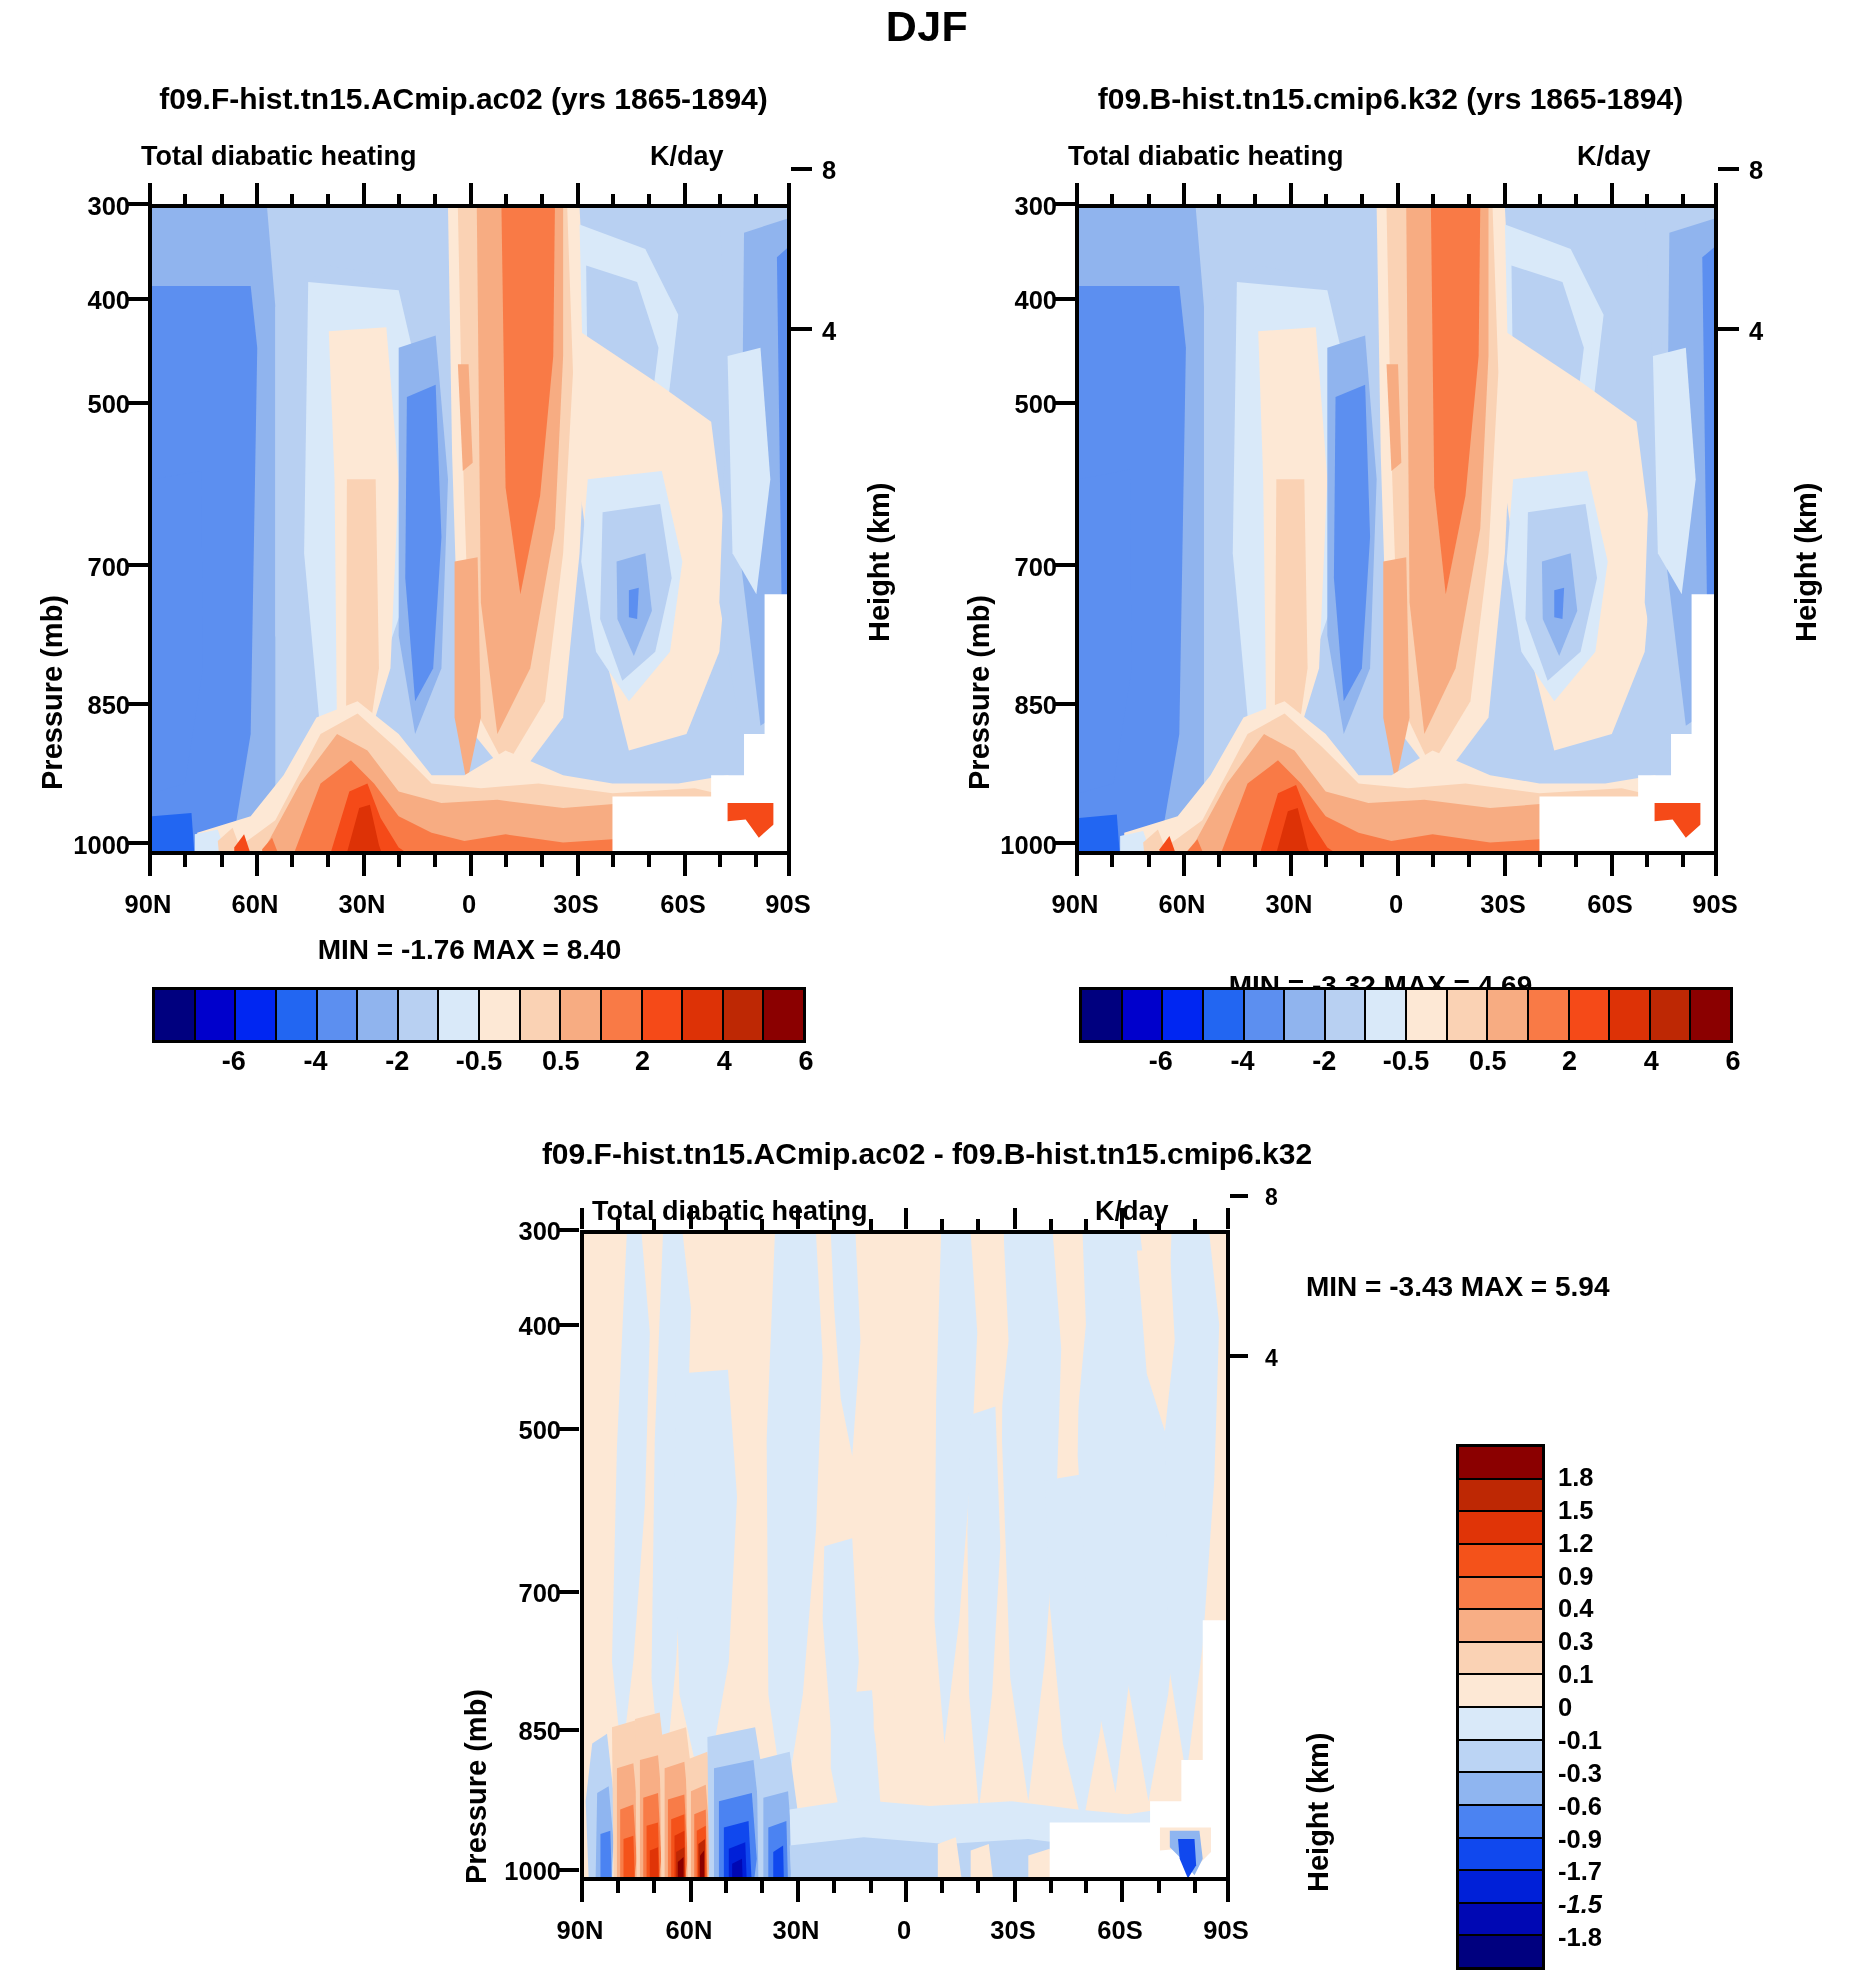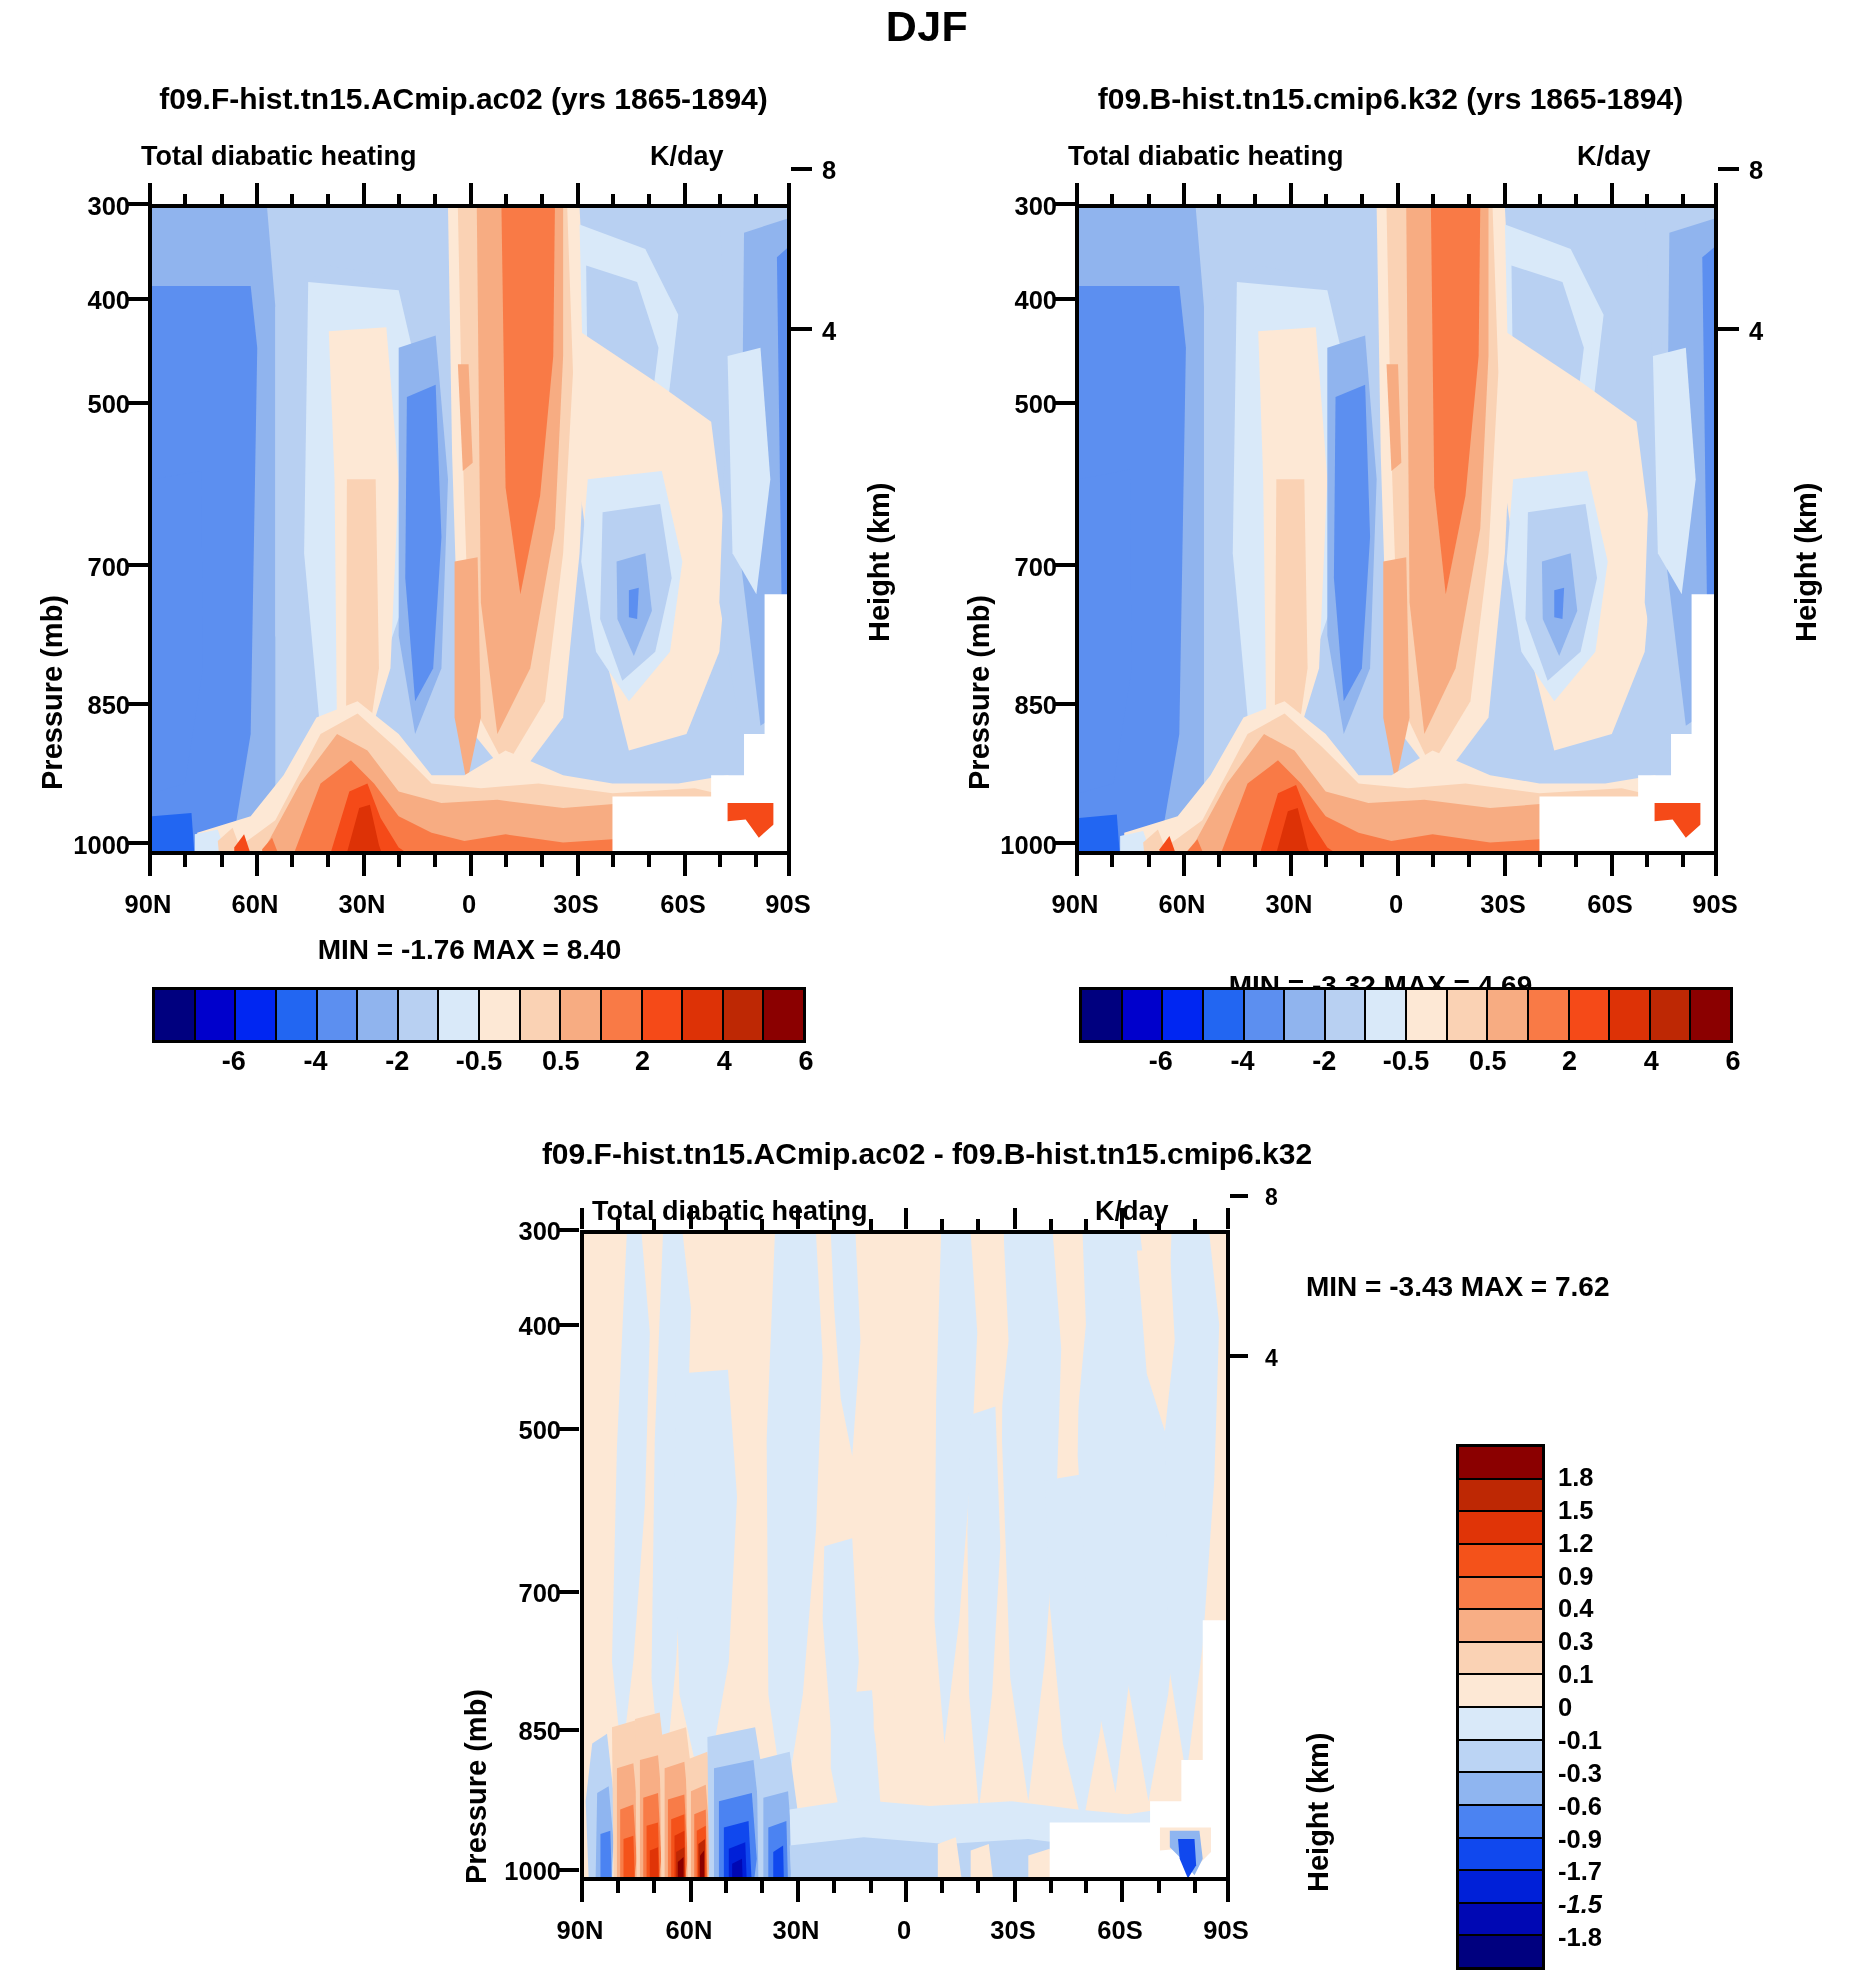--- a/index.html
+++ b/index.html
@@ -606,21 +606,21 @@
   <div class="abs" style="left:580px;top:822px;width:650px;height:36px;">
     <span class="abs ticklabel" style="left:0px;transform:translateX(-50%);">90N</span>
     <span class="abs ticklabel" style="left:109px;transform:translateX(-50%);">60N</span>
     <span class="abs ticklabel" style="left:216px;transform:translateX(-50%);">30N</span>
     <span class="abs ticklabel" style="left:324px;transform:translateX(-50%);">0</span>
     <span class="abs ticklabel" style="left:433px;transform:translateX(-50%);">30S</span>
     <span class="abs ticklabel" style="left:540px;transform:translateX(-50%);">60S</span>
     <span class="abs ticklabel" style="left:646px;transform:translateX(-50%);">90S</span>
   </div>
 
-  <div class="abs minmax" style="left:1306px;top:177px;">MIN =  -3.43   MAX =    7.62</div>
+  <div class="abs minmax" style="left:1306px;top:177px;">MIN =  -3.43   MAX =    5.94</div>
 
   <div class="abs" style="left:1456px;top:350px;width:247px;height:526px;">
     <div class="vbar abs" id="cb-diff" style="left:0;top:0;width:89px;height:526px;">
         <div style="background: rgb(139, 0, 0);"></div>
         <div style="background: rgb(190, 40, 4);"></div>
         <div style="background: rgb(224, 52, 7);"></div>
         <div style="background: rgb(244, 82, 26);"></div>
         <div style="background: rgb(248, 124, 72);"></div>
         <div style="background: rgb(248, 174, 133);"></div>
         <div style="background: rgb(250, 210, 180);"></div>

